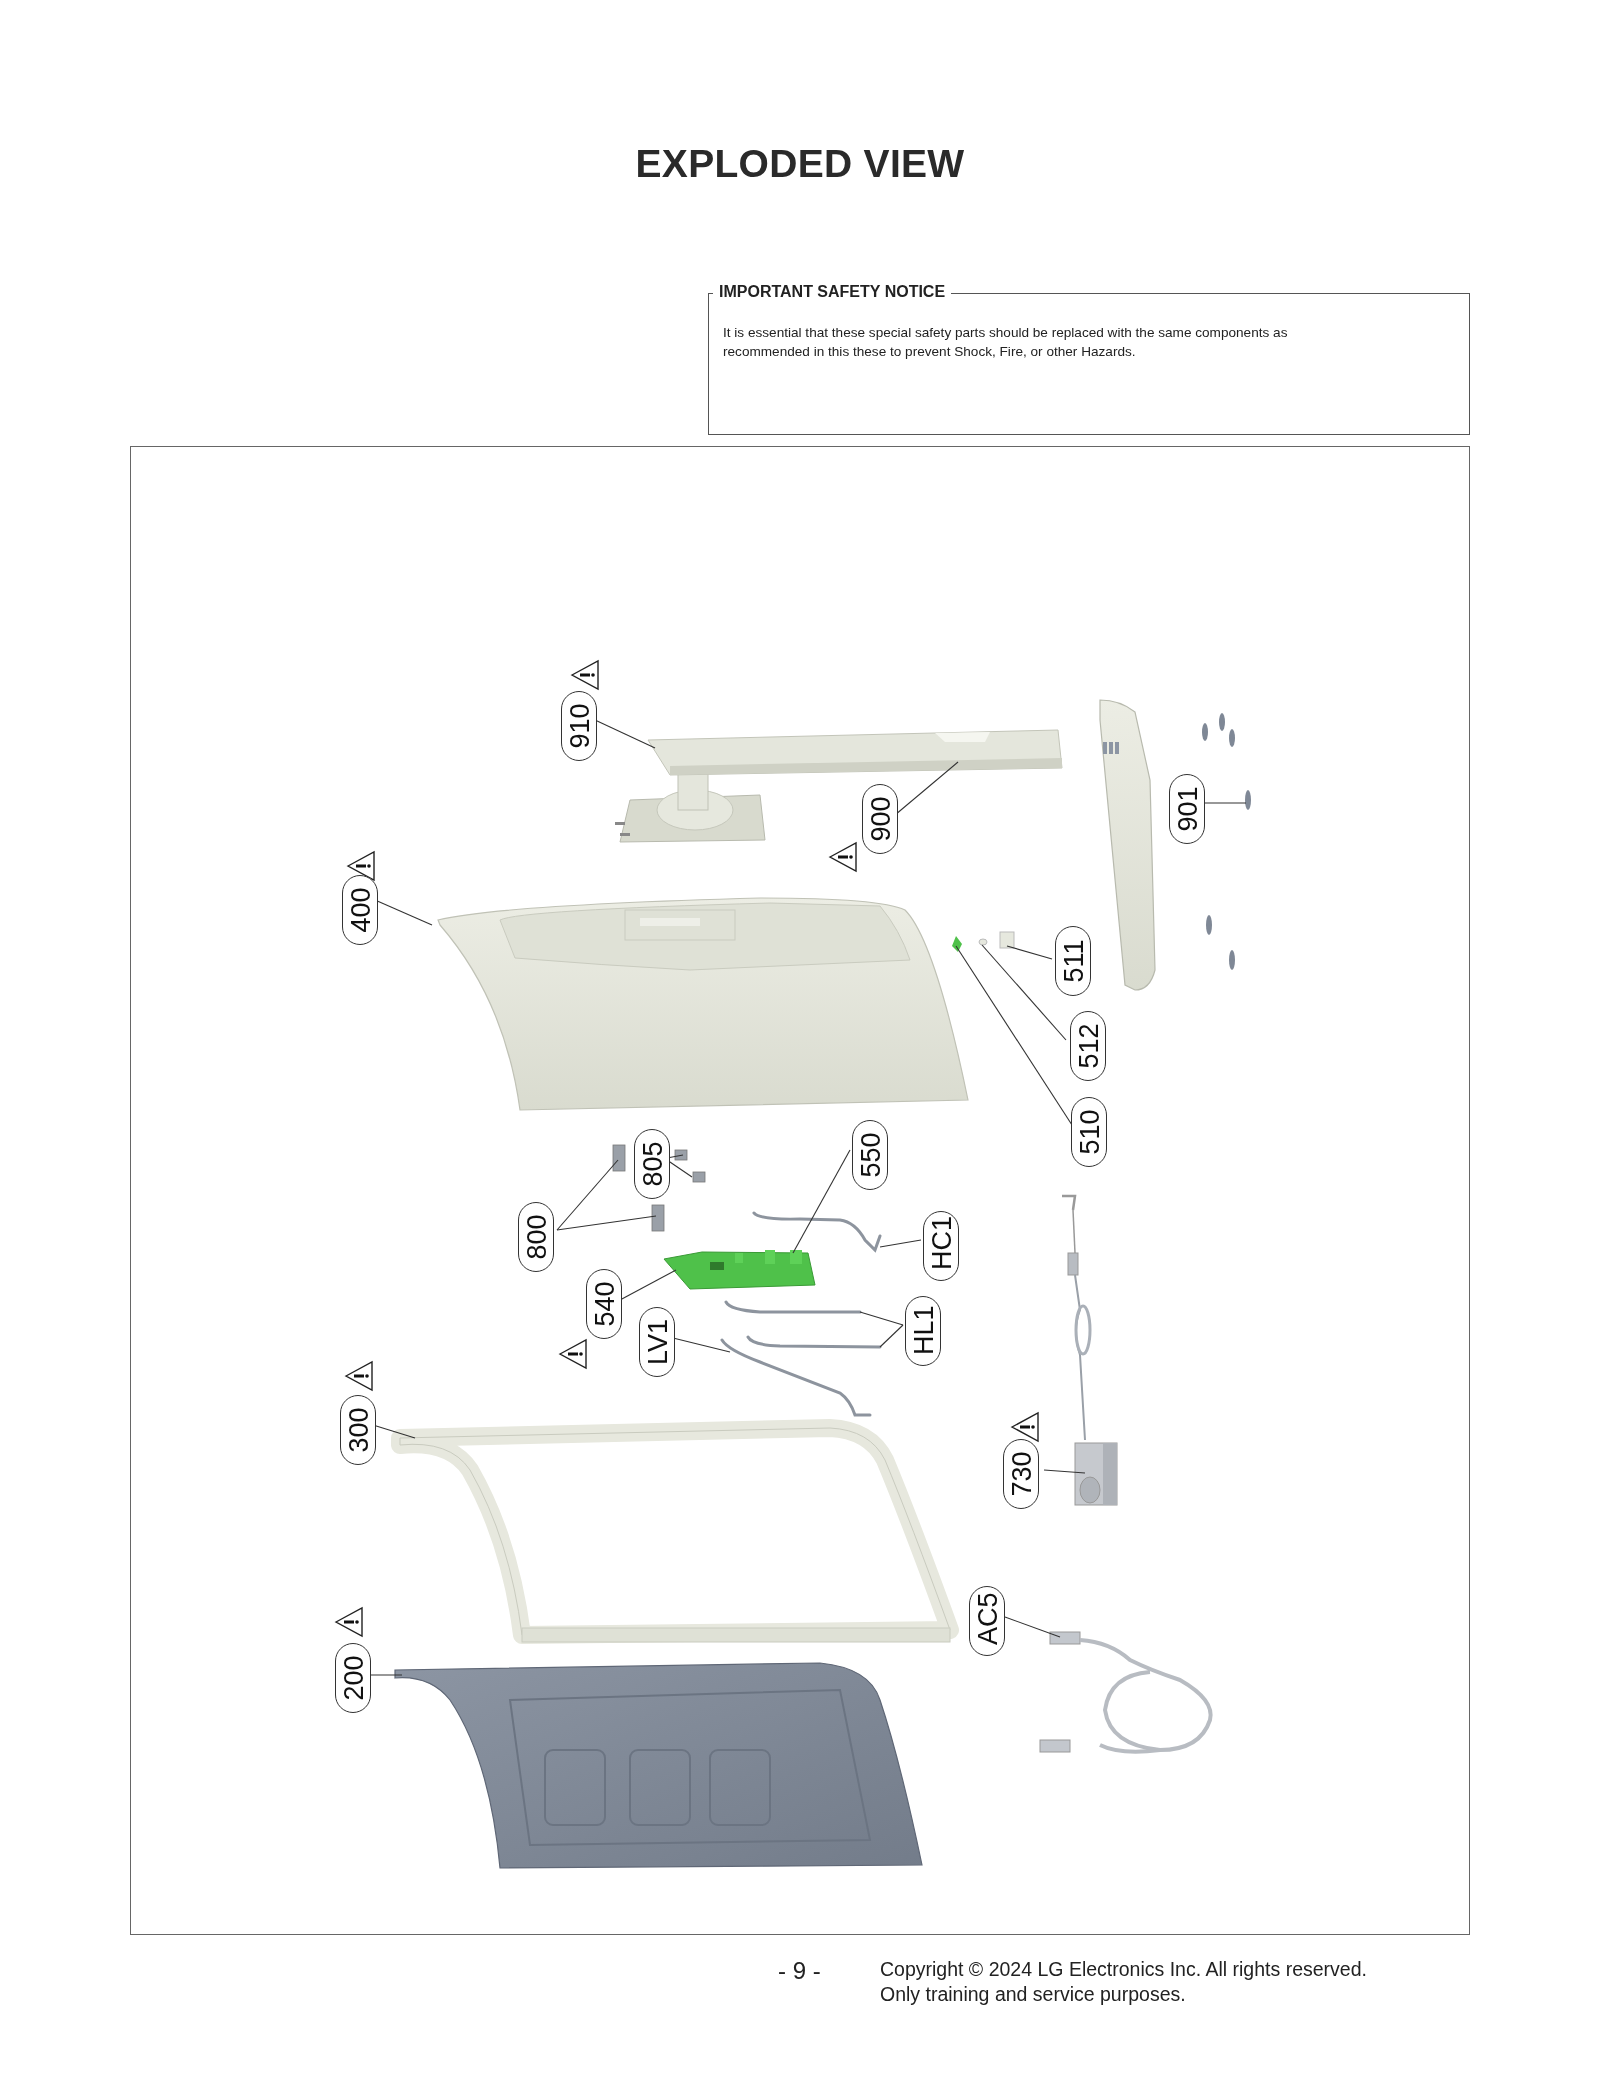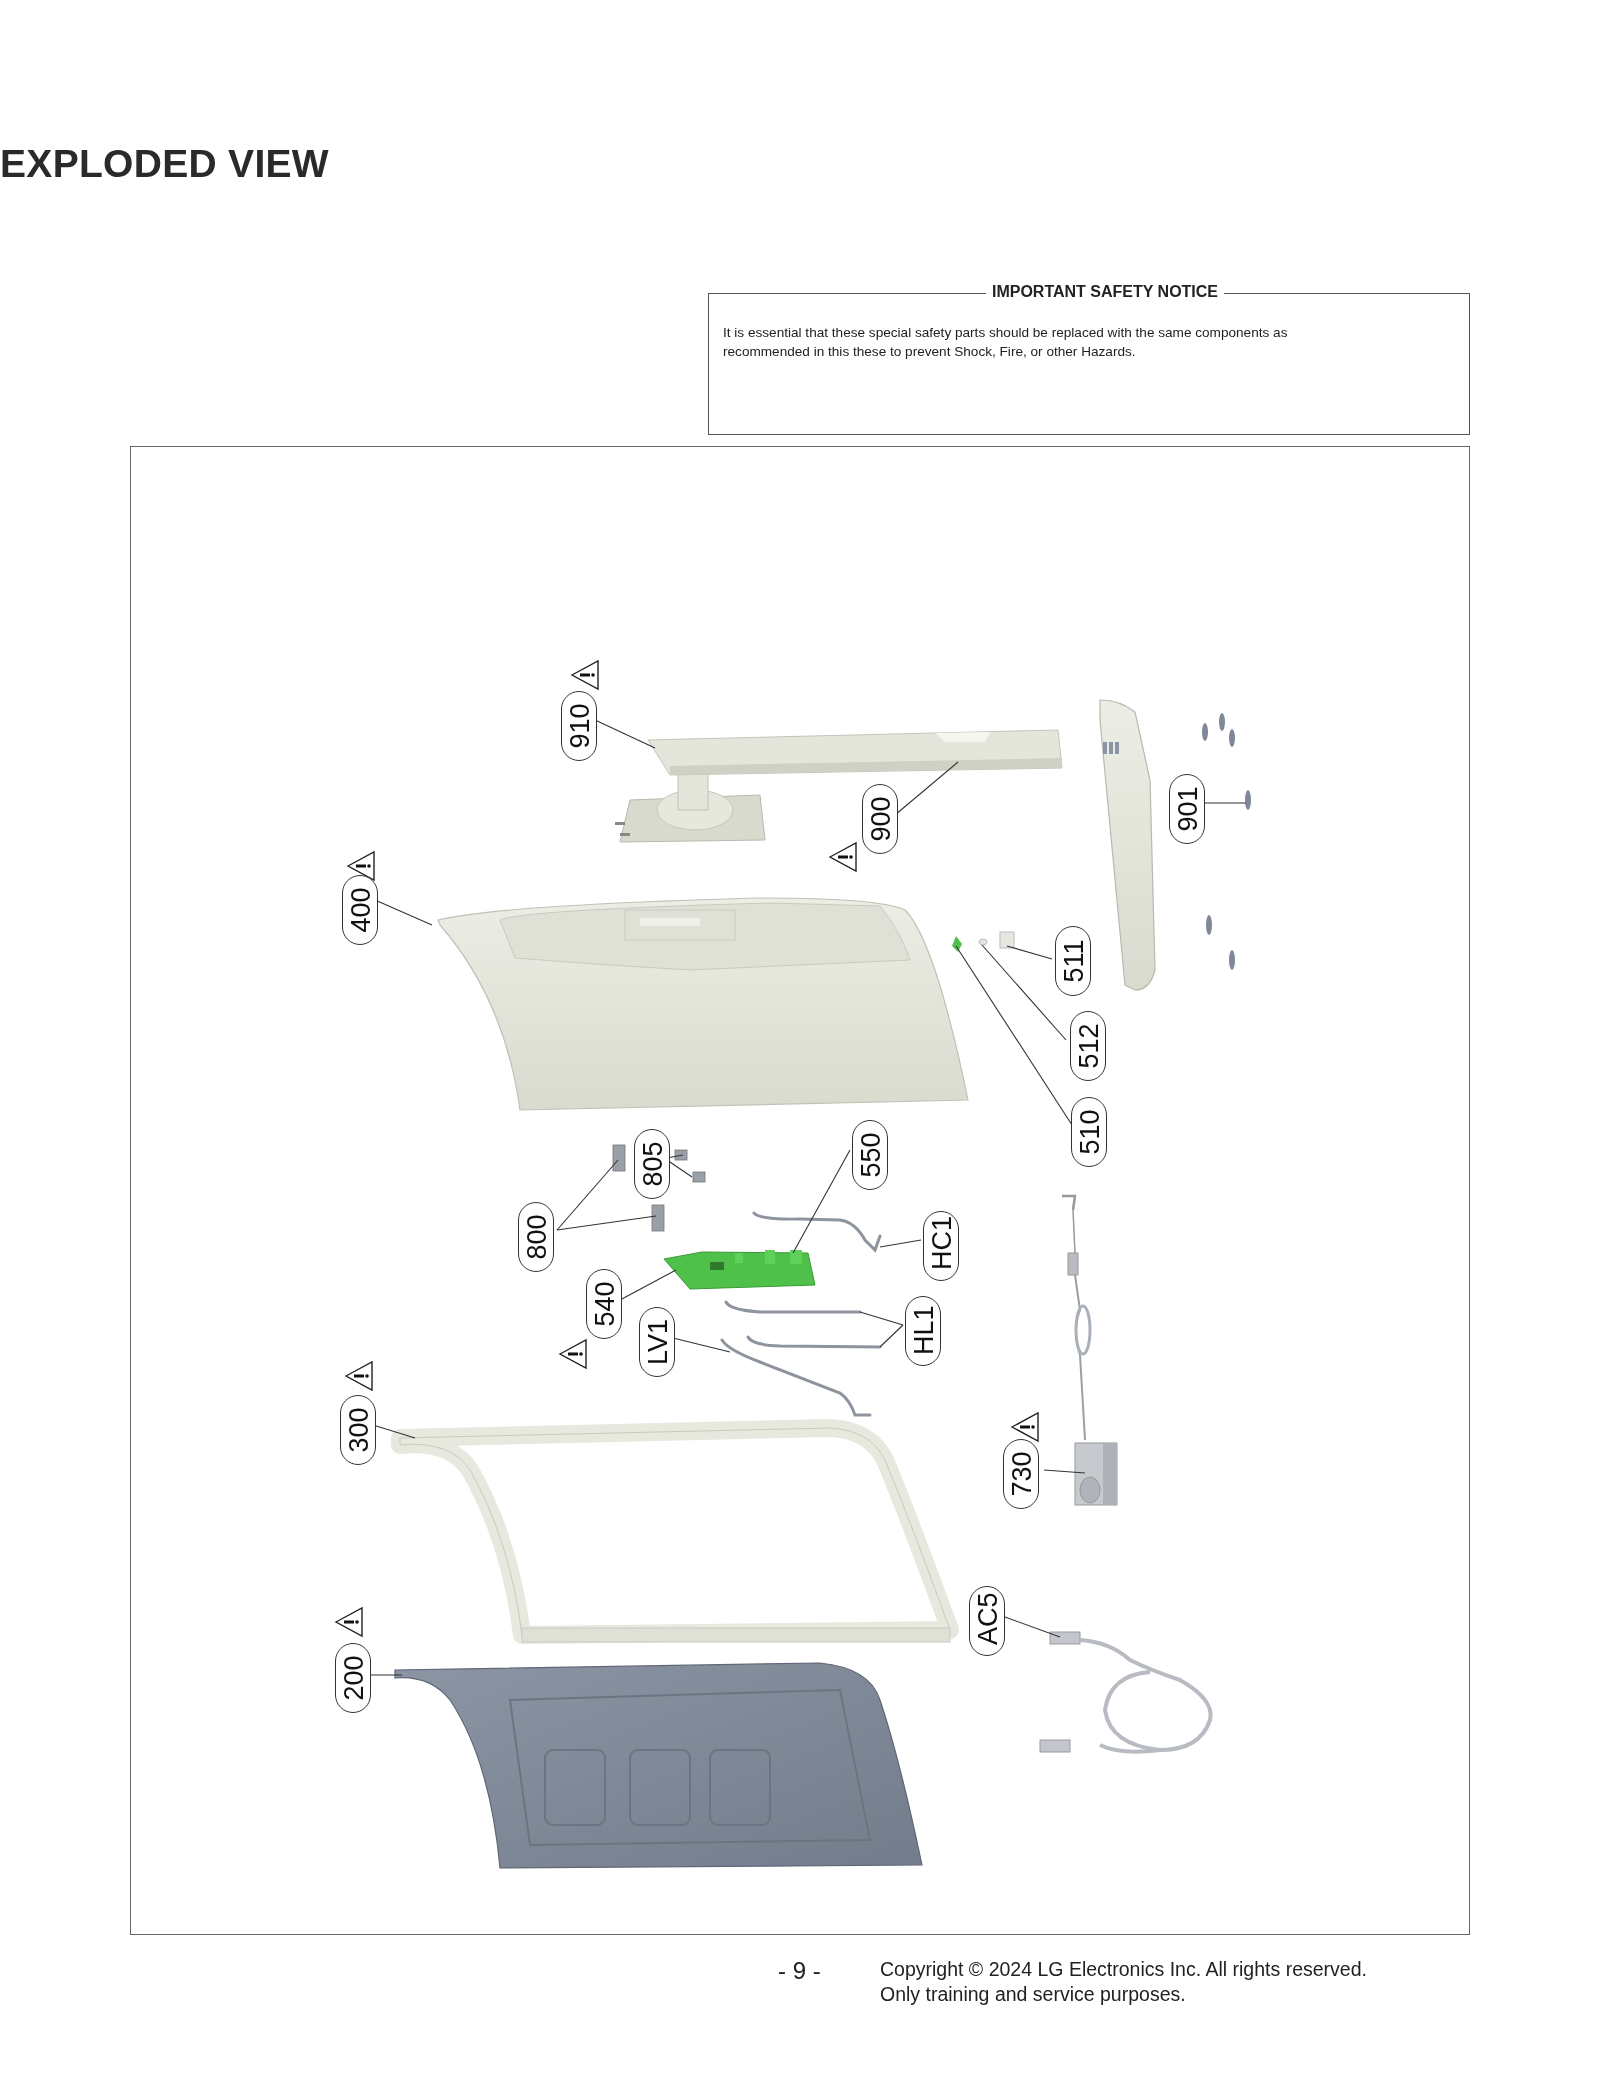--- a/index.html
+++ b/index.html
@@ -1,19 +1,19 @@
 <!DOCTYPE html>
 <html><head>
 <meta charset="utf-8">
 <style>
   html, body { margin: 0; padding: 0; background: #ffffff; }
   body { width: 1600px; height: 2084px; position: relative; overflow: hidden; font-family: "Liberation Sans", sans-serif; color: #222; }
-  .page-title { position: absolute; left: 0; width: 1600px; top: 142px; font-size: 39px; font-weight: bold; color: #2a2a2a; letter-spacing: 0.3px; }
+  .page-title { position: absolute; left: 0; width: 1600px; top: 142px; text-align: center; font-size: 39px; font-weight: bold; color: #2a2a2a; letter-spacing: 0.3px; }
   .notice { position: absolute; left: 708px; top: 293px; width: 762px; height: 142px; border: 1.5px solid #555; box-sizing: border-box; }
-  .notice-title { position: absolute; top: -11px; left: 16px; width: 100%; text-align: center; }
+  .notice-title { position: absolute; top: -11px; left: 4px; width: 100%; text-align: left; }
   .notice-title span { background: #fff; padding: 0 6px; font-size: 16px; font-weight: bold; color: #222; }
   .notice-body { position: absolute; left: 14px; right: 14px; top: 30px; font-size: 13.6px; line-height: 18.6px; color: #222; text-align: justify; }
   .notice-body .line { display: block; }
   .warn-inline { display: inline-block; width: 16px; height: 14px; vertical-align: -1px; }
   .frame { position: absolute; left: 130px; top: 446px; width: 1340px; height: 1489px; border: 1.5px solid #666; box-sizing: border-box; }
   svg.diagram { position: absolute; left: 0; top: 0; }
   .callout { position: absolute; transform-origin: center center; transform: rotate(-90deg); border: 1.5px solid #333; border-radius: 24px; background: #fff; font-size: 27px; color: #111; text-align: center; line-height: 36px; height: 36px; box-sizing: border-box; padding: 0 10px; white-space: nowrap; }
   .footer-page { position: absolute; left: 778px; top: 1957px; font-size: 24px; color: #222; }
   .footer-copy { position: absolute; left: 880px; top: 1957px; font-size: 19.5px; line-height: 25px; color: #222; }
 </style>

